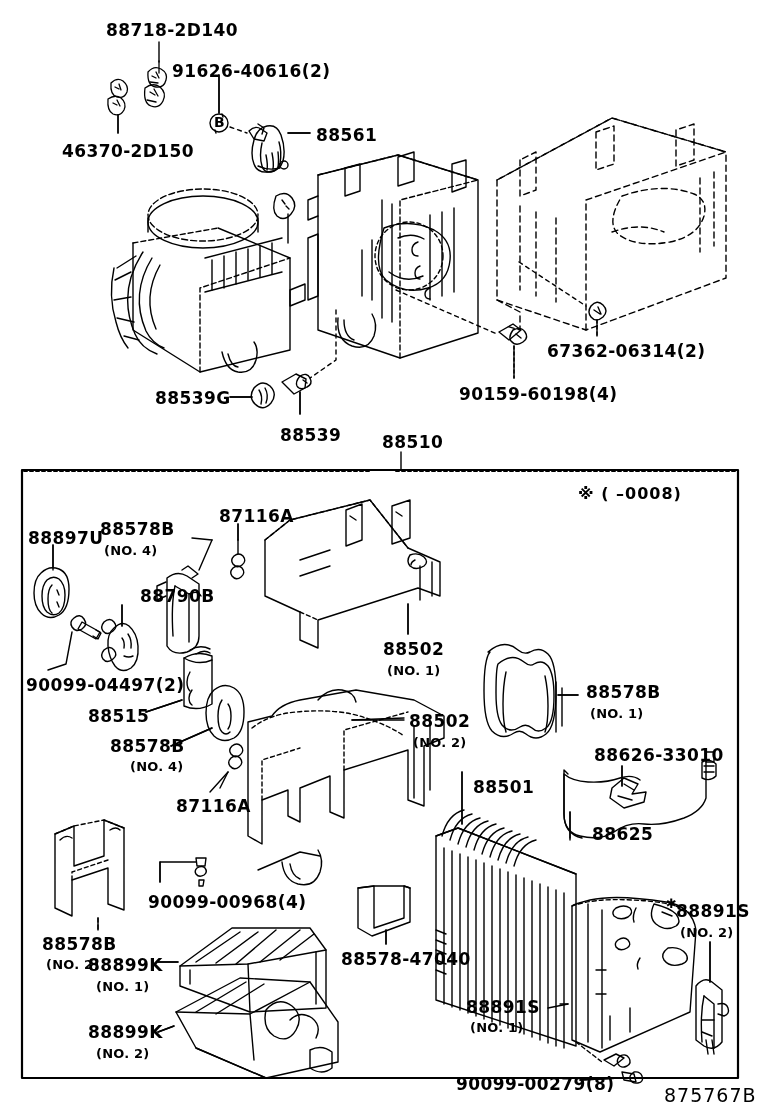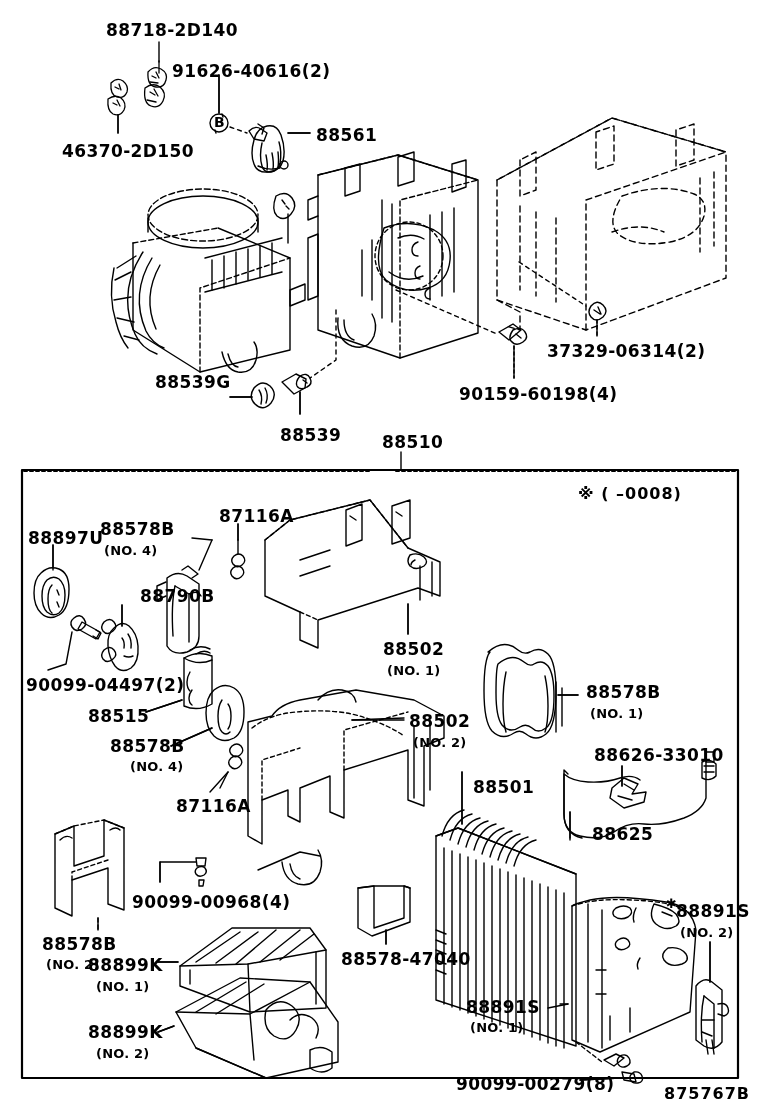--- a/index.html
+++ b/index.html
@@ -6,21 +6,21 @@
   body{width:760px;height:1112px;position:relative;overflow:hidden;
        font-family:"DejaVu Sans","Liberation Sans",sans-serif;color:#000;}
   #sheet{position:absolute;left:0;top:0;width:755px;height:1112px;}
   svg.layer{position:absolute;left:0;top:0;width:760px;height:1112px;overflow:visible;}
   .lbl{position:absolute;white-space:nowrap;font-weight:bold;color:#000;
        font-family:"DejaVu Sans","Liberation Sans",sans-serif;
        letter-spacing:0.4px;line-height:1;}
   .pn{font-size:17px;}
   .sub{font-size:13px;font-weight:bold;letter-spacing:0.2px;}
   .note{font-size:16px;font-weight:bold;letter-spacing:1px;}
-  .code{font-size:16px;font-weight:bold;letter-spacing:1px;}
+  .code{font-size:19px;font-weight:normal;letter-spacing:1px;}
   .star{font-size:13px;}
 </style>
 </head>
 <body>
 
 <div id="sheet">
 
   <svg class="layer" viewBox="0 0 760 1112">
     <g fill="none" stroke="#000" stroke-width="1.4" stroke-linejoin="round" stroke-linecap="round">
 
@@ -419,23 +419,23 @@
       <path d="M300 392 L300 414"></path>
     </g>
 
     </g>
   </svg>
 
   <div class="lbl pn" style="left:106px;top:22px;">88718-2D140</div>
   <div class="lbl pn" style="left:172px;top:63px;">91626-40616(2)</div>
   <div class="lbl pn" style="left:316px;top:127px;">88561</div>
   <div class="lbl pn" style="left:62px;top:143px;">46370-2D150</div>
-  <div class="lbl pn" style="left:547px;top:343px;">37329-06314(2)</div>
+  <div class="lbl pn" style="left:547px;top:343px;">67362-06314(2)</div>
   <div class="lbl pn" style="left:459px;top:386px;">90159-60198(4)</div>
-  <div class="lbl pn" style="left:155px;top:374px;text-align:center;">88539G</div>
+  <div class="lbl pn" style="left:155px;top:390px;text-align:center;">88539G</div>
   <div class="lbl pn" style="left:280px;top:427px;">88539</div>
   <div class="lbl pn" style="left:382px;top:434px;text-align:center;">88510</div>
 
   <div class="lbl note" style="left:578px;top:486px;">※ (      –0008)</div>
 
   <div class="lbl pn" style="left:28px;top:530px;">88897U</div>
 
   <div class="lbl pn" style="left:100px;top:521px;">88578B</div>
   <div class="lbl sub" style="left:104px;top:544px;">(NO. 4)</div>
 
@@ -463,21 +463,21 @@
 
   <div class="lbl pn" style="left:594px;top:747px;">88626-33010</div>
 
   <div class="lbl pn" style="left:473px;top:763px;margin-top:16px;">88501</div>
 
   <div class="lbl pn" style="left:592px;top:826px;text-align:right;">88625</div>
 
   <div class="lbl pn" style="left:42px;top:936px;">88578B</div>
   <div class="lbl sub" style="left:46px;top:958px;">(NO. 2)</div>
 
-  <div class="lbl pn" style="left:100px;top:894px;padding-left:32px;">90099-00968(4)</div>
+  <div class="lbl pn" style="left:116px;top:894px;padding-left:32px;">90099-00968(4)</div>
 
   <div class="lbl pn" style="left:88px;top:957px;">88899K</div>
   <div class="lbl sub" style="left:96px;top:980px;">(NO. 1)</div>
 
   <div class="lbl pn" style="left:88px;top:1024px;">88899K</div>
   <div class="lbl sub" style="left:96px;top:1047px;">(NO. 2)</div>
 
   <div class="lbl pn" style="left:341px;top:951px;">88578-47040</div>
 
   <div class="lbl pn" style="left:466px;top:999px;">88891S</div>

